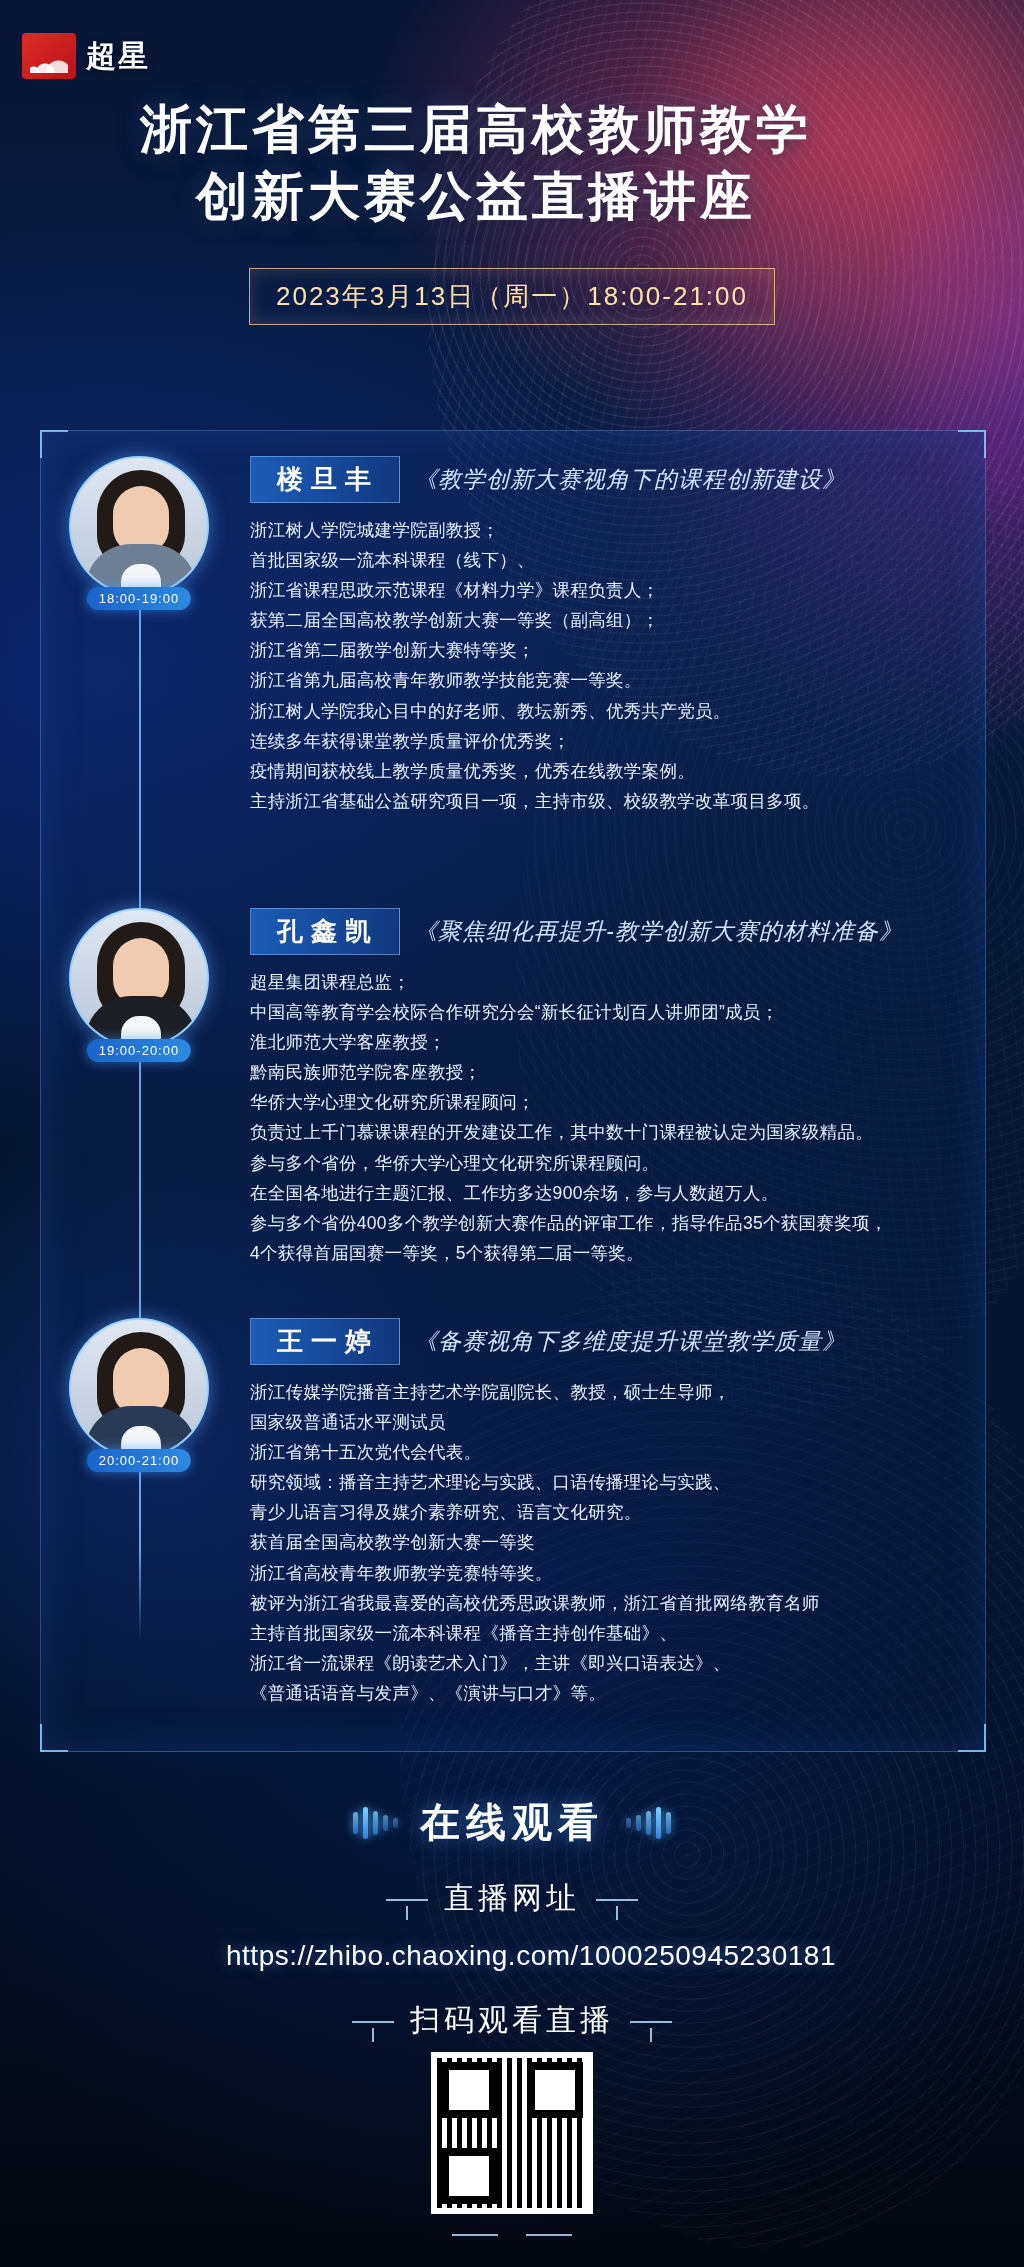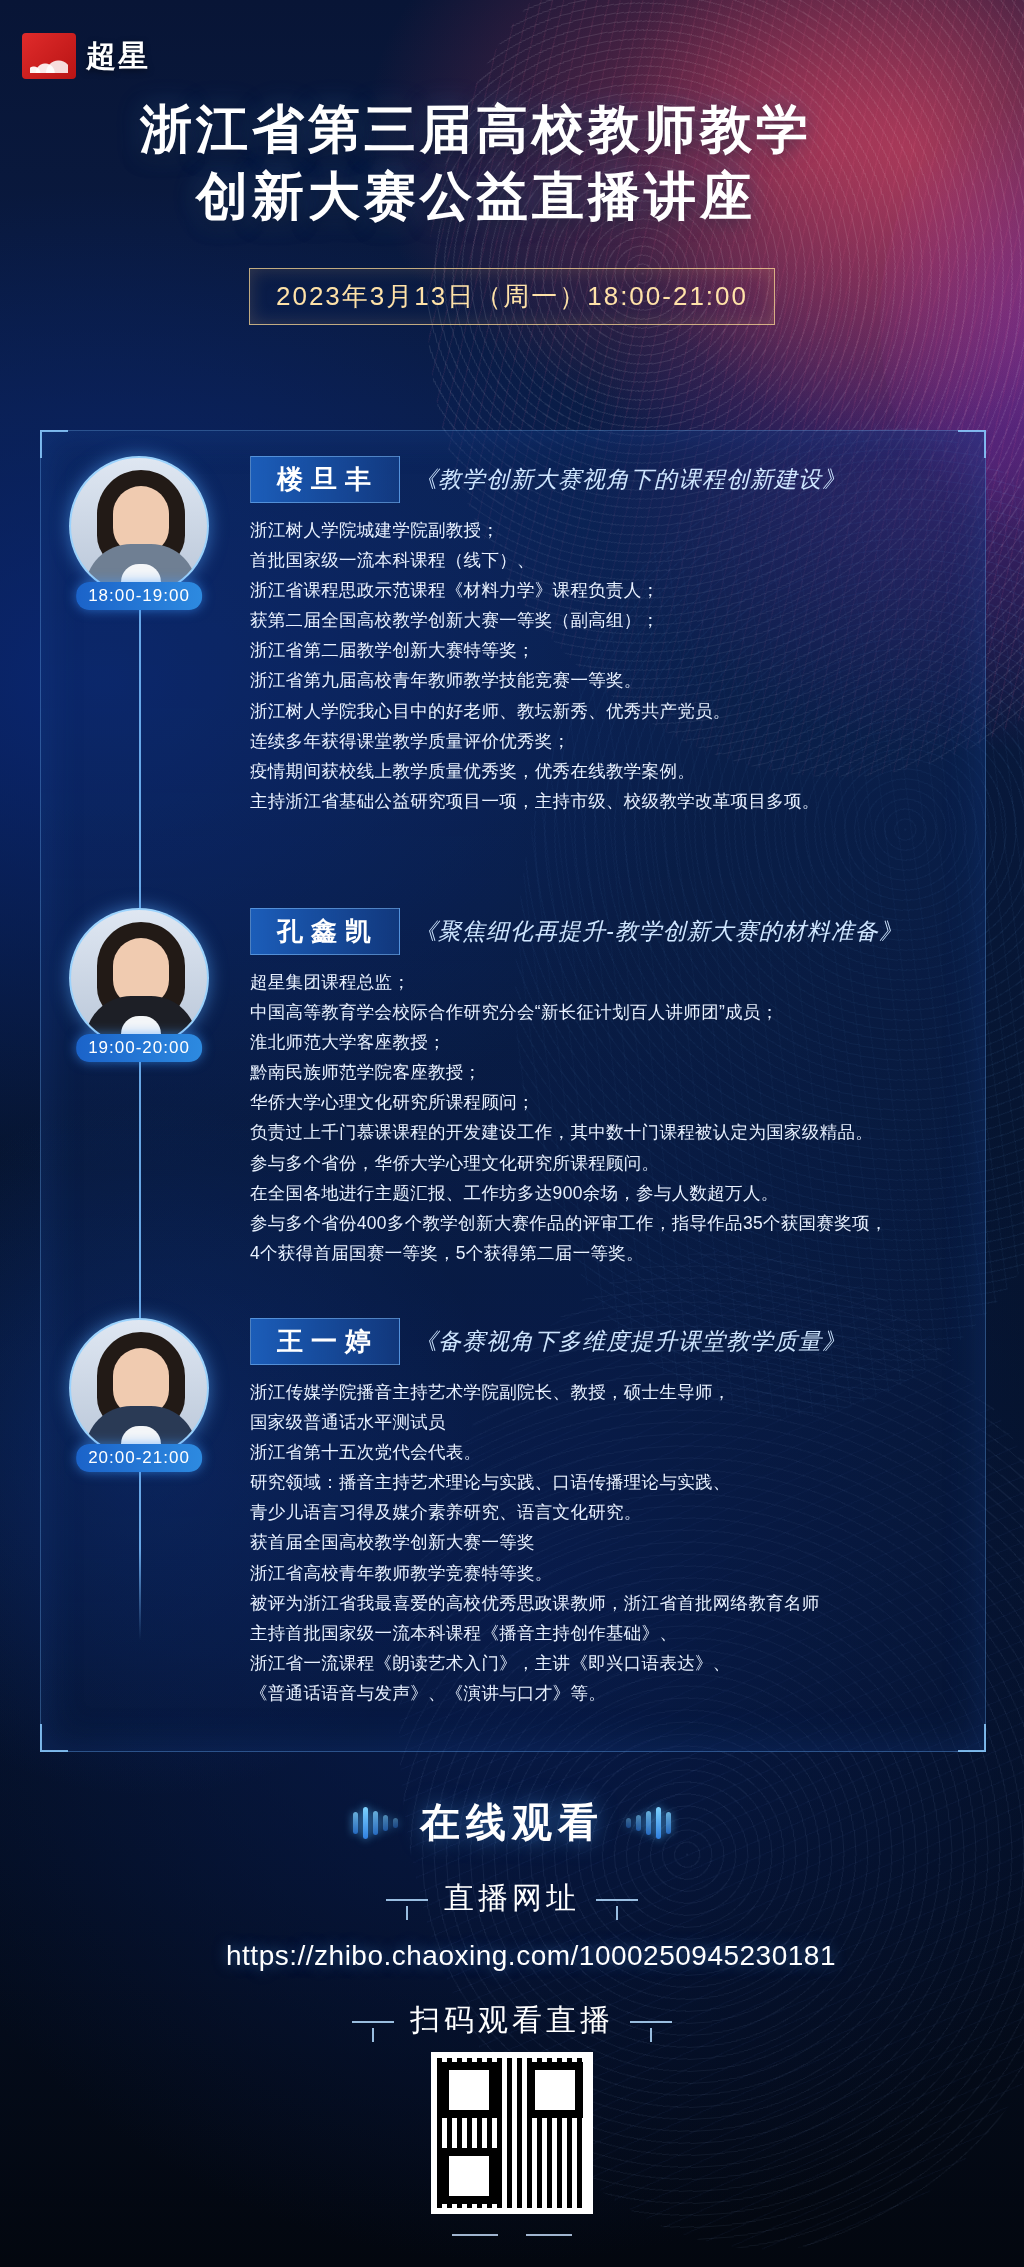--- a/index.html
+++ b/index.html
@@ -226,21 +226,21 @@
   .face .shirt {
     position: absolute; left: 50px; bottom: -6px; width: 40px; height: 36px;
     background: #f4f6f8; border-radius: 18px 18px 0 0;
   }
   .time-badge {
     position: absolute;
     left: 50%; transform: translateX(-50%);
     bottom: -14px;
     background: linear-gradient(90deg, #1b63c9, #2d8ae0);
     color: #ffffff;
-    font-size: 17px;
+    font-size: 13px;
     letter-spacing: 1px;
     padding: 4px 12px;
     border-radius: 13px;
     white-space: nowrap;
     box-shadow: 0 0 12px rgba(60,150,255,0.6);
   }
 
   .sp-body { position: absolute; left: 210px; top: 0; width: 740px; }
   .sp-head { display: flex; align-items: center; gap: 14px; }
   .name-pill {

